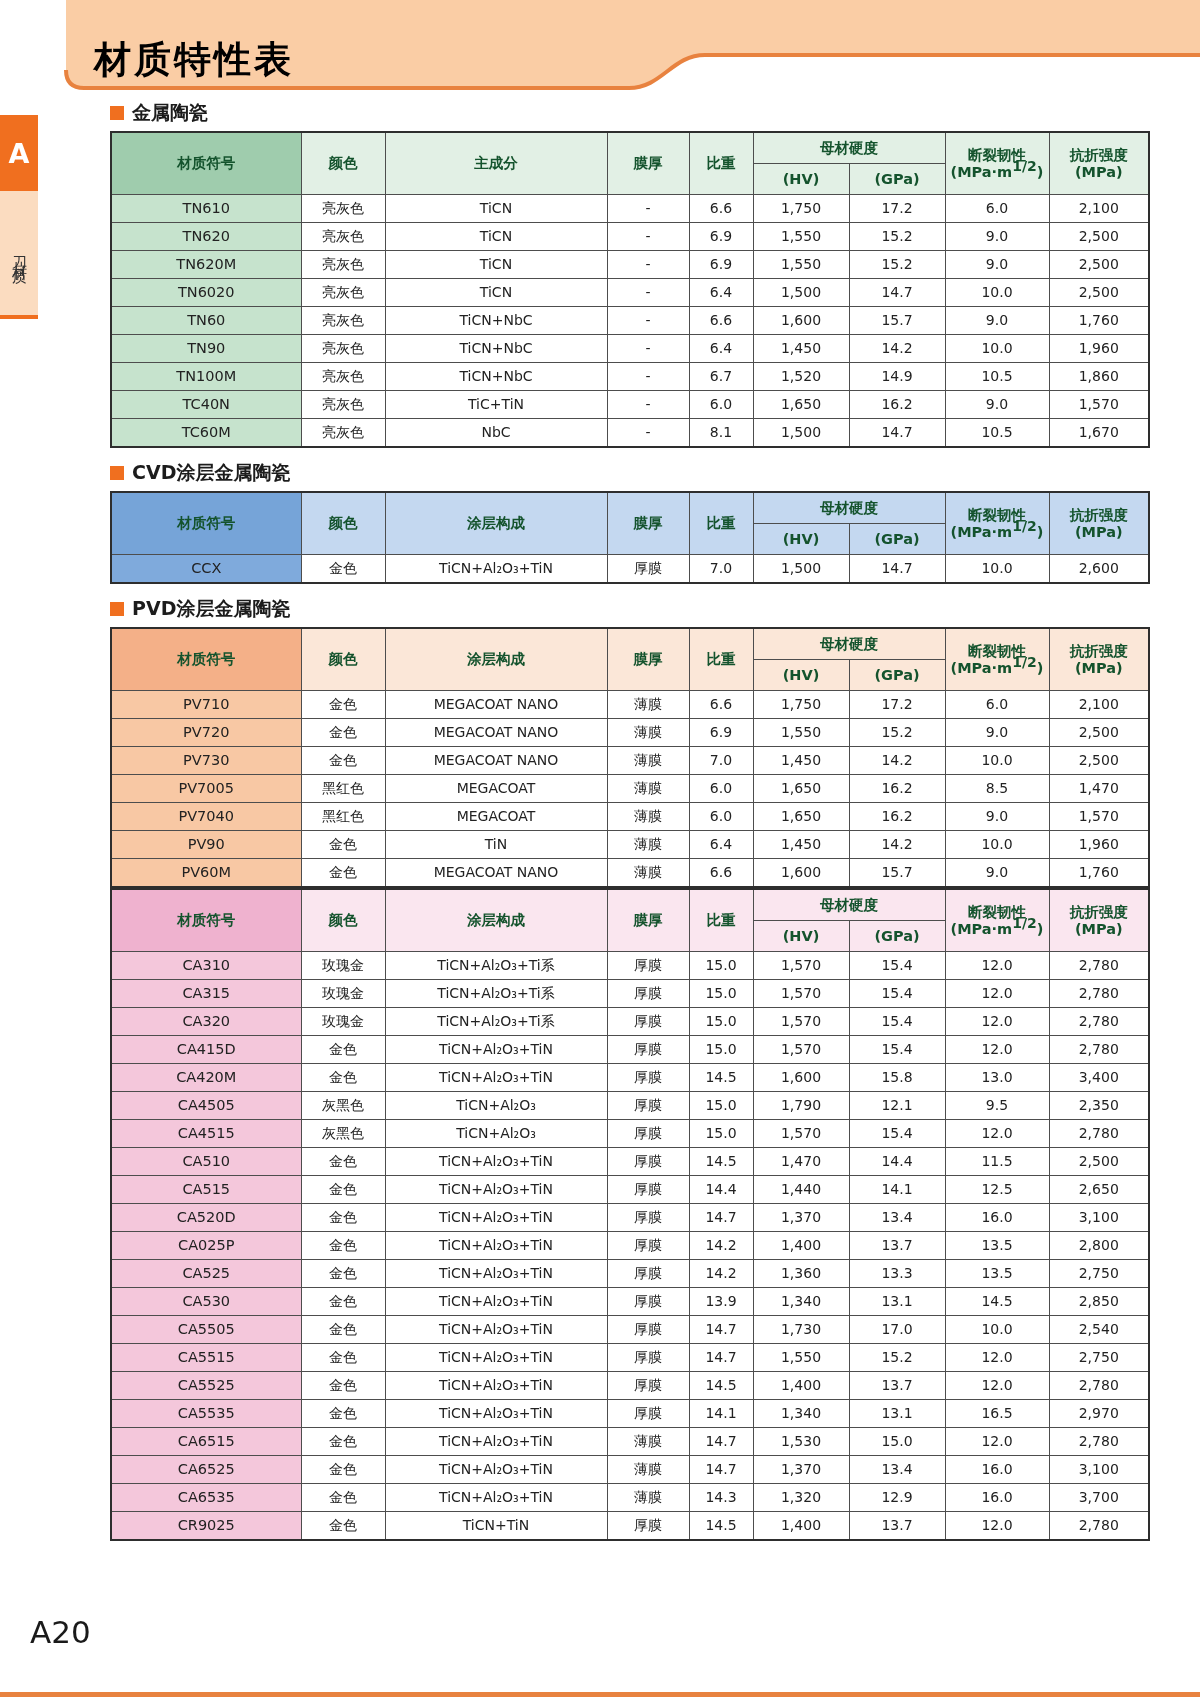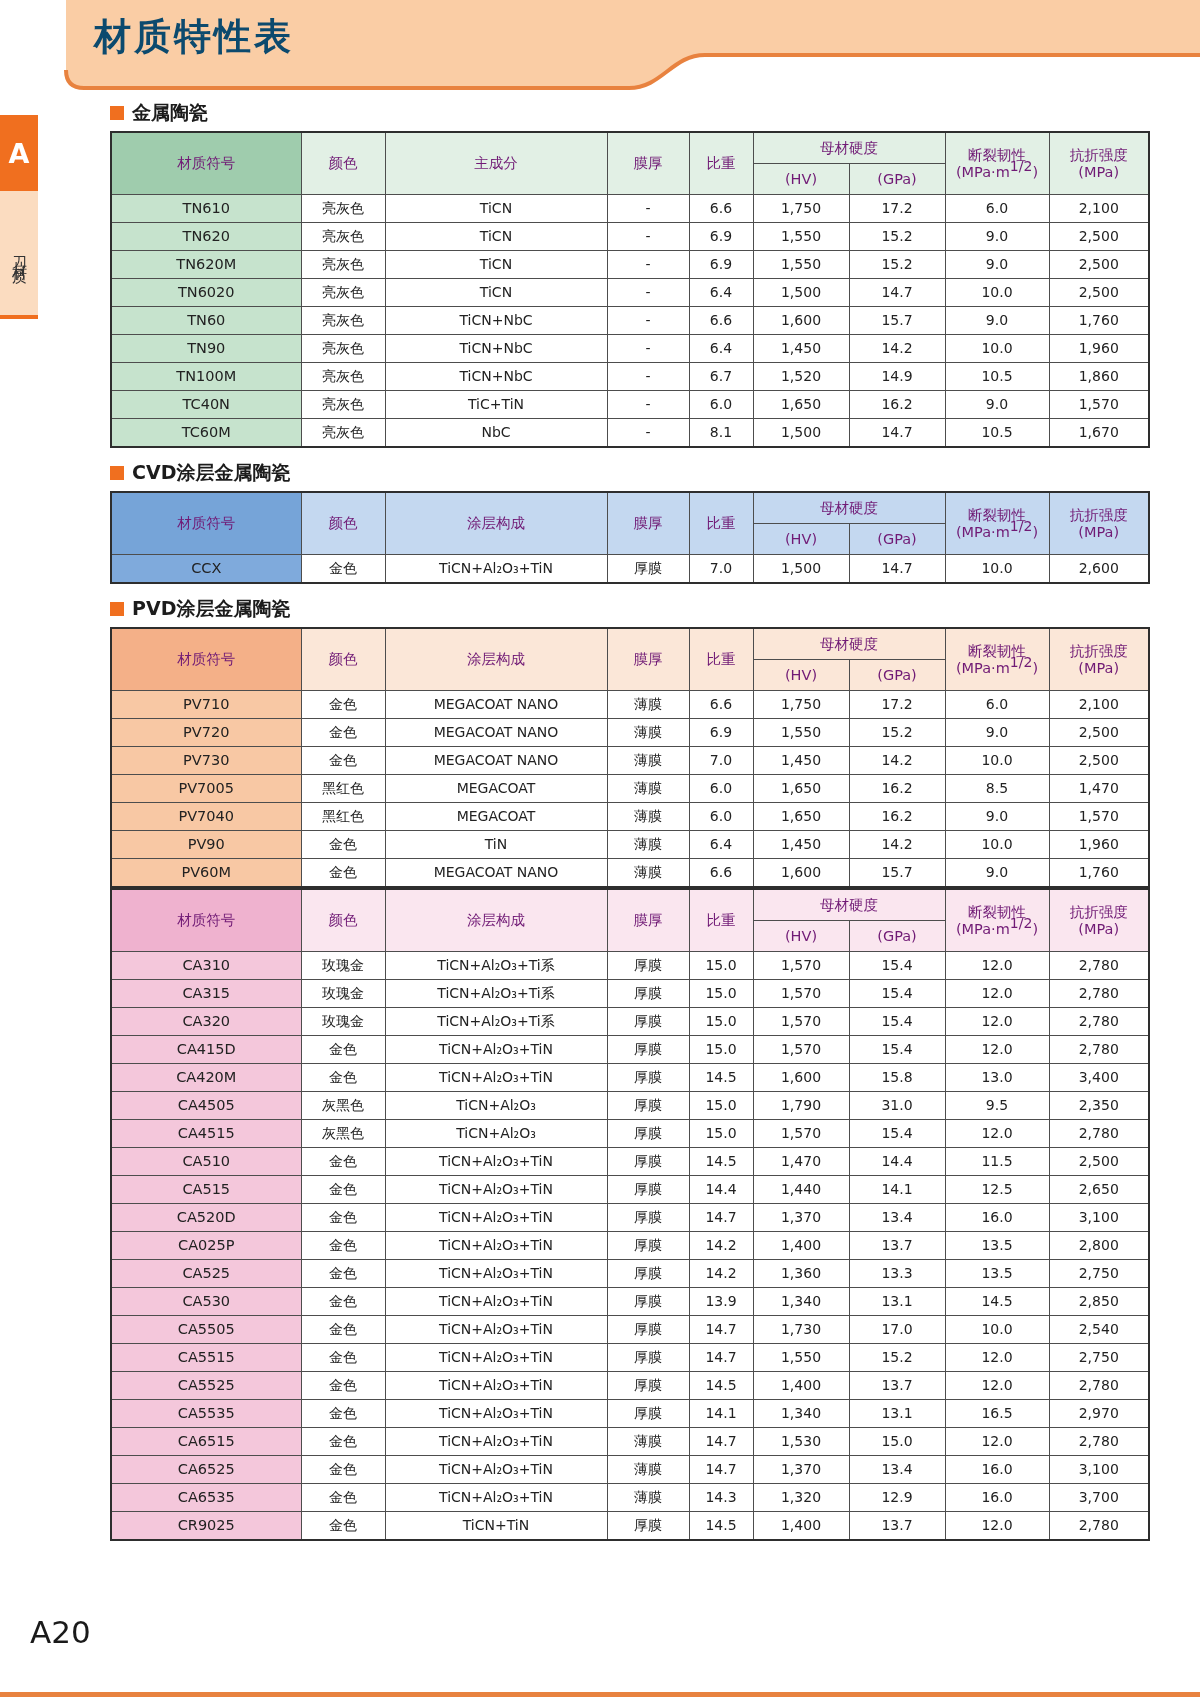--- a/index.html
+++ b/index.html
@@ -3,22 +3,22 @@
 <meta charset="utf-8">
 <style>
   html,body{margin:0;padding:0;}
   body{
     width:1200px;height:1697px;position:relative;background:#fff;overflow:hidden;
     font-family:"DejaVu Sans","Liberation Sans",sans-serif;color:#222;
   }
   
   .band{position:absolute;top:0;left:0;width:1200px;height:95px;display:block;}
   .page-title{
-    position:absolute;top:12px;left:94px;font-size:37px;font-weight:bold;
-    color:#0c4a6e;letter-spacing:3px;white-space:nowrap;
+    position:absolute;top:35px;left:94px;font-size:37px;font-weight:bold;
+    color:#000000;letter-spacing:3px;white-space:nowrap;
   }
   
   .side-tab{
     position:absolute;left:0;top:115px;width:38px;height:76px;background:var(--accent);
     color:#fff;display:flex;align-items:center;justify-content:center;
     font-size:27px;font-weight:bold;
   }
   .side-label{
     position:absolute;left:0;top:191px;width:38px;height:124px;background:var(--side-bg);
     border-bottom:4px solid var(--accent);
@@ -32,21 +32,21 @@
   .mat-section:first-child .sec-title{margin-top:0;}
   .sq{width:14px;height:14px;background:var(--accent);display:inline-block;flex:0 0 auto;}
   .mat-table{
     border-collapse:collapse;table-layout:fixed;width:1038px;
     border:2px solid #2e2e2e;font-size:14px;
   }
   .mat-table th,.mat-table td{
     border:1px solid #4d4d4d;text-align:center;vertical-align:middle;
     padding:0 2px;height:27px;line-height:1.15;overflow:hidden;
   }
-  .mat-table thead th{background:var(--light);font-weight:normal;font-size:14.5px;height:30px;color:#701a75;}
+  .mat-table thead th{background:var(--light);font-weight:bold;font-size:14.5px;height:30px;color:#14532d;}
   .mat-table thead th.h-first{background:var(--head);}
   .mat-table tbody td{background:#fff;color:#222;}
   .mat-table tbody td:first-child{background:var(--label);font-size:14.5px;}
   .hl{display:block;line-height:17px;}
   .mat-table sup{font-size:14px;line-height:0;}
   
   .page-num{position:absolute;left:30px;top:1614px;font-size:31px;font-weight:normal;color:#1a1a1a;}
   .bottom-strip{position:absolute;left:0;bottom:0;width:1200px;height:5px;background:var(--band-stroke);}
 </style>
 </head>
@@ -496,21 +496,21 @@
             <td>3,400</td>
           </tr>
 
           <tr>
             <td>CA4505</td>
             <td>灰黑色</td>
             <td>TiCN+Al₂O₃</td>
             <td>厚膜</td>
             <td>15.0</td>
             <td>1,790</td>
-            <td>31.0</td>
+            <td>12.1</td>
             <td>9.5</td>
             <td>2,350</td>
           </tr>
 
           <tr>
             <td>CA4515</td>
             <td>灰黑色</td>
             <td>TiCN+Al₂O₃</td>
             <td>厚膜</td>
             <td>15.0</td>

